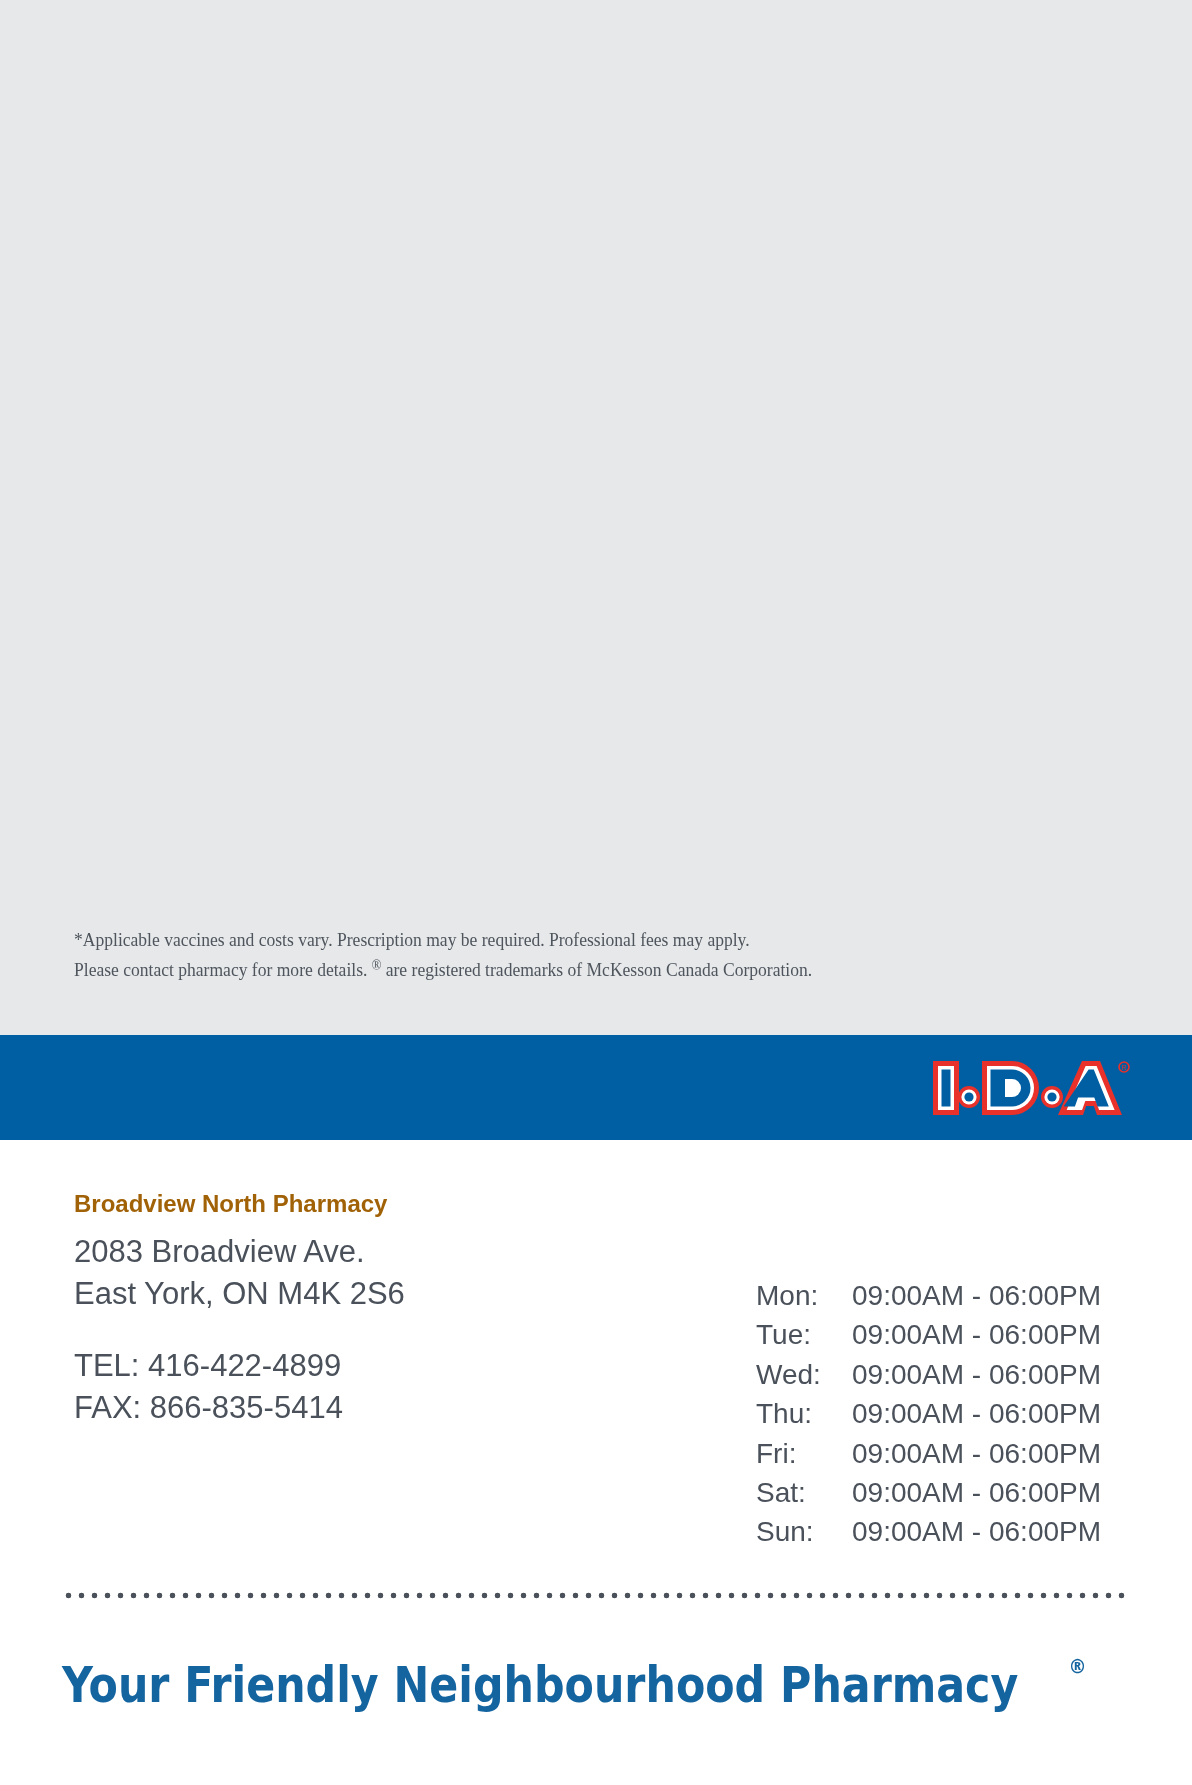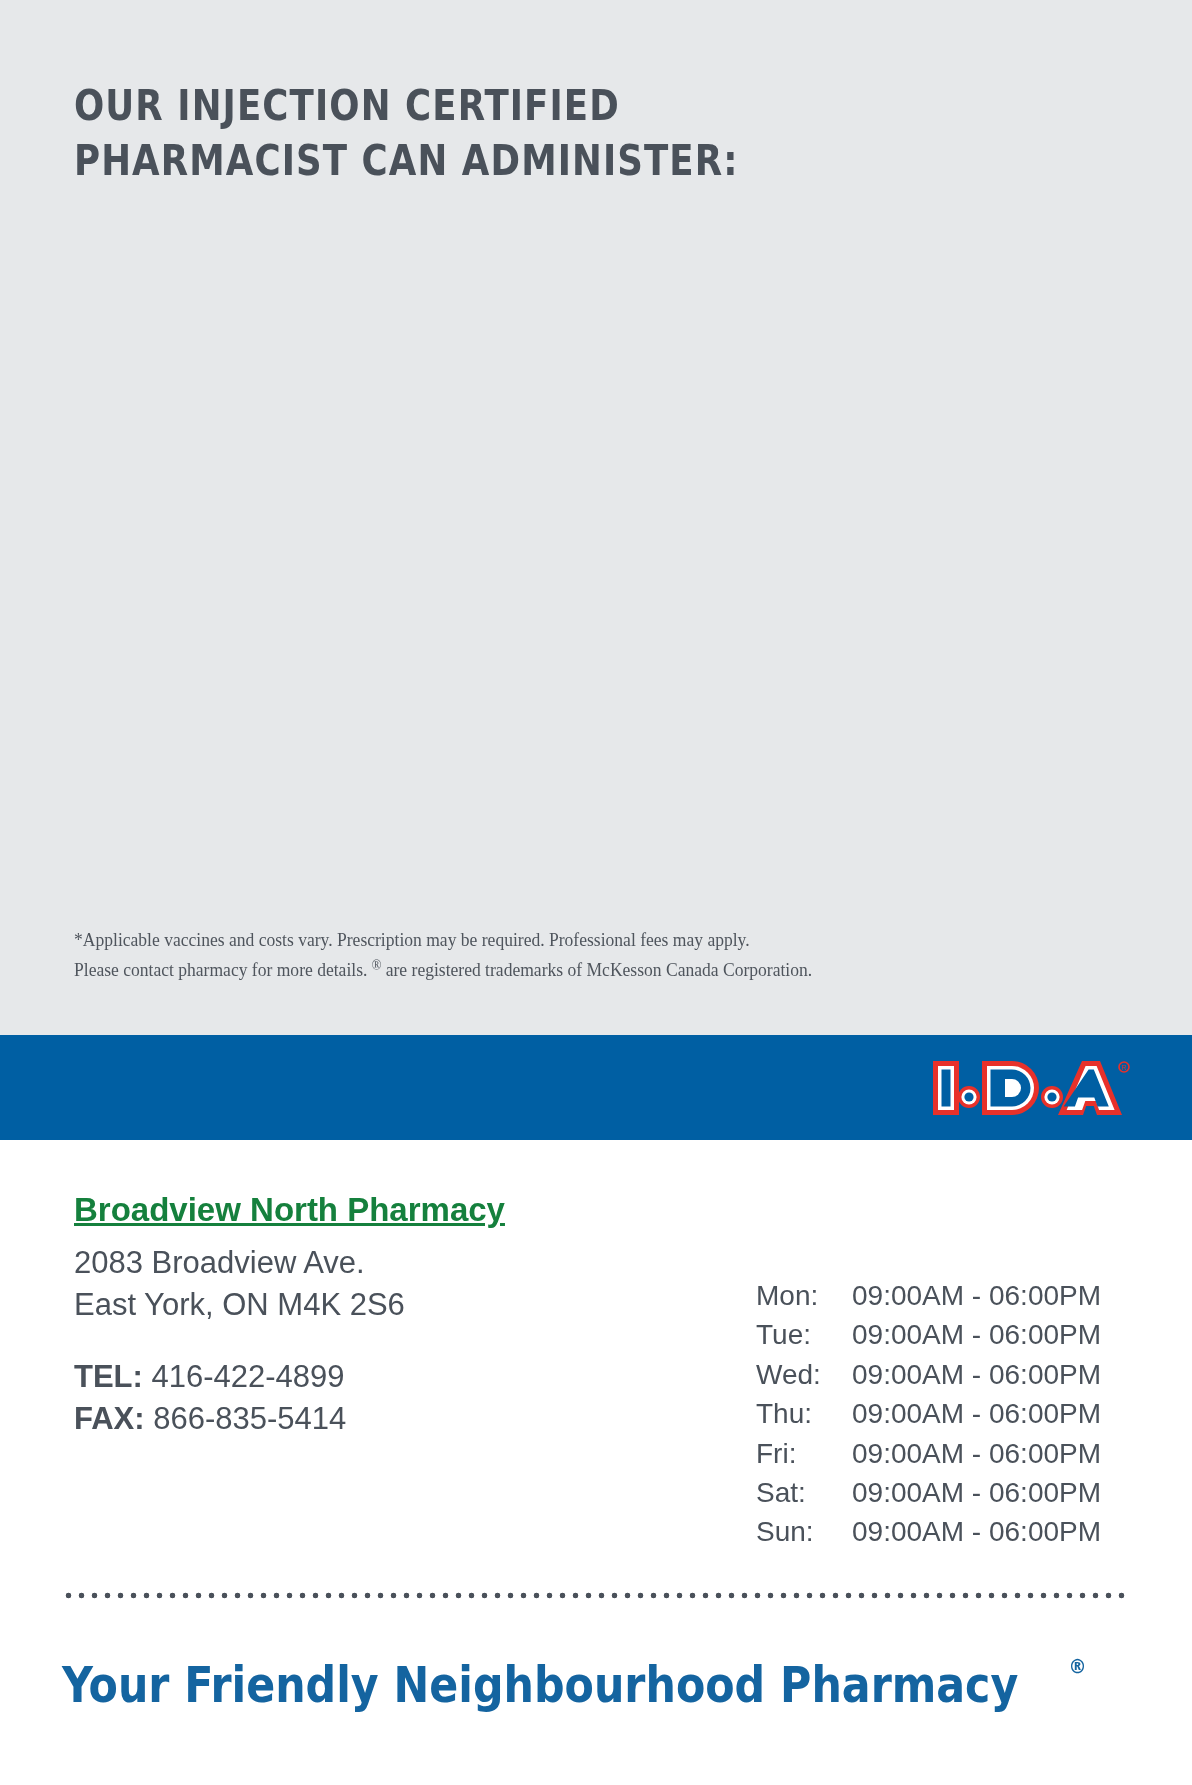--- a/index.html
+++ b/index.html
@@ -113,48 +113,47 @@
   }
 
   
   .store-block {
     position: absolute;
     left: 74px;
     top: 1190px;
     width: 640px;
   }
   .store-name {
-    color: #15803d;
-    font-size: 33px;
+    color: #a16207;
+    font-size: 24px;
     font-weight: bold;
     line-height: 1.2;
     white-space: nowrap;
     margin: 0 0 12px 0;
     font-family: "Liberation Sans", sans-serif;
-    text-decoration: underline;
   }
   .store-addr {
     color: #4a515a;
     font-size: 31px;
     line-height: 1.36;
     margin: 0;
     font-family: "Liberation Sans", sans-serif;
     font-weight: 300;
   }
   .store-addr span { display: block; white-space: nowrap; }
 
   .store-contact {
     margin-top: 30px;
     color: #4a515a;
     font-size: 31px;
     line-height: 1.36;
     font-family: "Liberation Sans", sans-serif;
   }
   .store-contact .row { display: block; white-space: nowrap; }
-  .store-contact .lbl { font-weight: bold; text-align: right; }
+  .store-contact .lbl { font-weight: normal; text-align: right; }
   .store-contact .val { font-weight: 300; }
 
   
   .hours {
     position: absolute;
     left: 756px;
     top: 1278px;
     width: 380px;
     color: #4a515a;
     font-family: "Liberation Sans", sans-serif;
@@ -213,24 +212,20 @@
     font-weight: bold;
   }
 </style>
 </head>
 <body>
 
 <div class="poster">
 
   <div class="top-panel">
 
-    <div class="headline">
-      <span class="hl-line">OUR INJECTION CERTIFIED</span>
-      <span class="hl-line">PHARMACIST CAN ADMINISTER:</span>
-    </div>
 
 
     <div class="finepr">
       <span class="fp-line">*Applicable vaccines and costs vary. Prescription may be required. Professional fees may apply.</span>
       <span class="fp-line"><span>Please contact pharmacy for more details. </span><sup>®</sup><span> are registered trademarks of McKesson Canada Corporation.</span></span>
     </div>
 
   </div>
 
   <div class="brand-bar">

